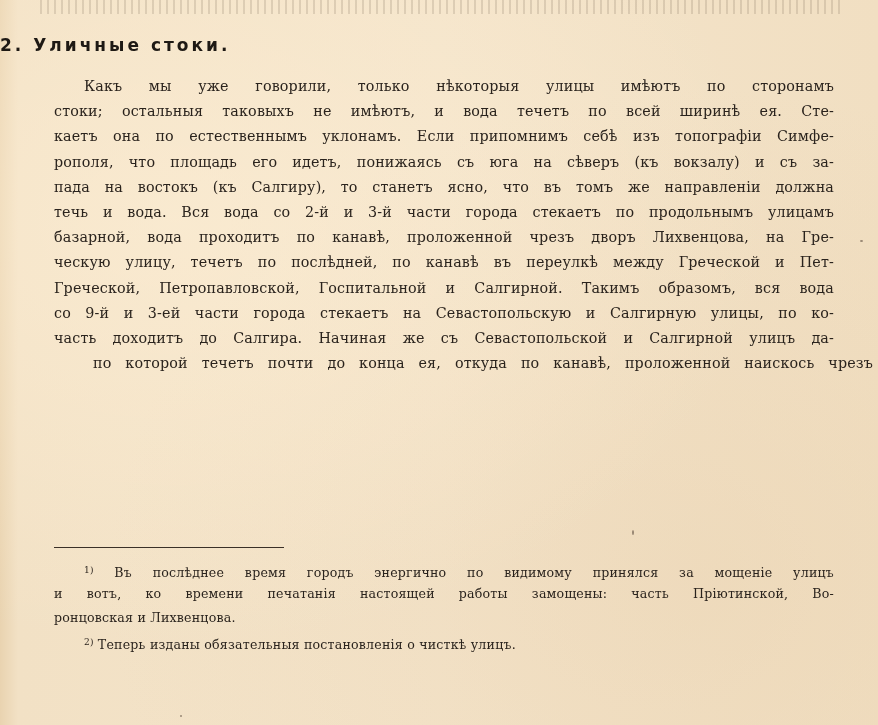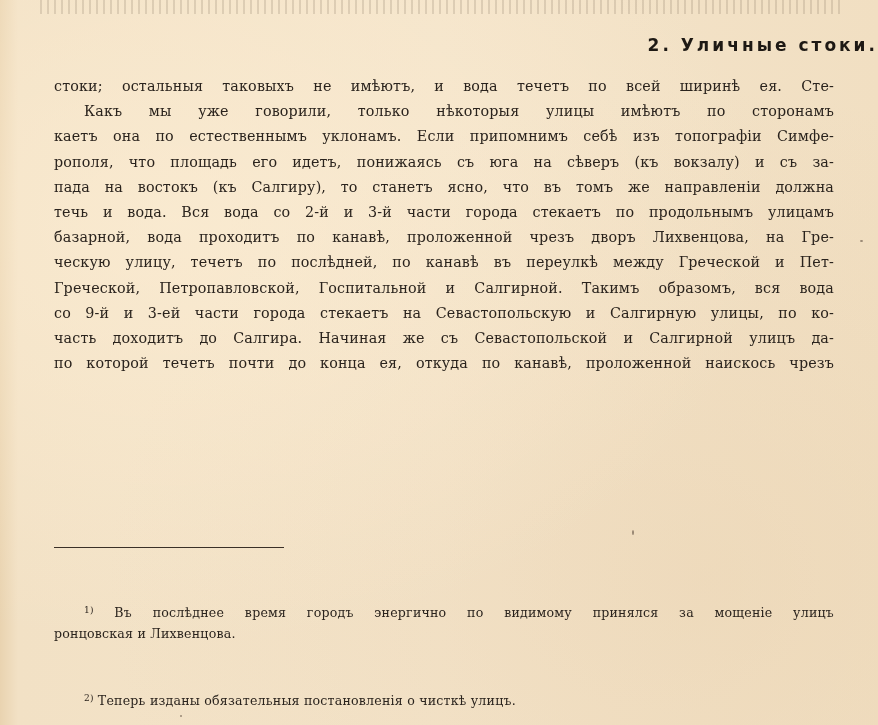--- a/index.html
+++ b/index.html
@@ -28,21 +28,21 @@
       position: absolute;
       left: 40px; top: 0px;
       width: 800px; height: 14px;
       opacity: 0.18;
       background: repeating-linear-gradient(90deg, #6b5a48 0px, #6b5a48 2px, transparent 2px, transparent 7px);
     }
     .title {
       position: absolute;
       left: 0; width: 878px;
       top: 35px;
-      text-align: right;
+      text-align: left;
       font-family: "DejaVu Sans", "Liberation Sans", sans-serif;
       font-weight: bold;
       font-size: 17px;
       letter-spacing: 3px;
       color: #1e1914;
     }
     .body-text {
       position: absolute;
       left: 54px;
       top: 74px;
@@ -58,20 +58,21 @@
       text-align-last: justify;
       width: 780px;
       height: 25.2px;
     }
     .line.indent {
       padding-left: 30px;
       width: 750px;
     }
     .line.last {
       text-align-last: justify;
+      margin-left: 39px;
     }
     .rule {
       position: absolute;
       left: 54px;
       top: 547px;
       width: 230px;
       height: 0;
       border-top: 1.5px solid #3a3027;
     }
     .footnotes {
@@ -85,21 +86,20 @@
     }
     .fn-line {
       display: block;
       white-space: nowrap;
       width: 780px;
       height: 24px;
     }
     .fn-line.indent {
       padding-left: 30px;
       width: 750px;
-      margin-top: 40px;
     }
     .fn-line.justify {
       text-align: justify;
       text-align-last: justify;
     }
     .fn-num {
       font-size: 9px;
       vertical-align: 4px;
     }
     .speck {
@@ -111,38 +111,39 @@
   </style>
 </head>
 <body>
 
 <div class="page">
   <div class="top-bleed"></div>
 
   <div class="title">2. Уличные стоки.</div>
 
   <div class="body-text">
+    <span class="line indent">Какъ мы уже  говорили,  только  нѣкоторыя  улицы  имѣютъ  по  сторонамъ</span>
     <span class="line">стоки;  остальныя таковыхъ не имѣютъ,  и вода течетъ по  всей  ширинѣ  ея.  Сте-</span>
-    <span class="line indent">Какъ мы уже  говорили,  только  нѣкоторыя  улицы  имѣютъ  по  сторонамъ</span>
     <span class="line">каетъ она по естественнымъ уклонамъ.  Если припомнимъ себѣ изъ топографіи Симфе-</span>
     <span class="line">рополя,  что площадь его идетъ, понижаясь съ юга на сѣверъ  (къ вокзалу) и съ за-</span>
     <span class="line">пада на востокъ (къ Салгиру),  то станетъ ясно,  что въ томъ же направленіи должна</span>
     <span class="line">течь и вода.  Вся вода со 2-й и 3-й части города стекаетъ по продольнымъ улицамъ</span>
     <span class="line">базарной,  вода проходитъ по канавѣ,  проложенной чрезъ дворъ  Лихвенцова,  на Гре-</span>
     <span class="line">ческую улицу,  течетъ по послѣдней,  по канавѣ въ переулкѣ между Греческой и Пет-</span>
     <span class="line">Греческой,  Петропавловской,  Госпитальной и Салгирной.  Такимъ образомъ,   вся  вода</span>
     <span class="line">со 9-й и 3-ей части города стекаетъ на Севастопольскую и Салгирную улицы, по ко-</span>
     <span class="line">часть доходитъ до Салгира.  Начиная же съ Севастопольской и Салгирной улицъ да-</span>
     <span class="line last">по которой течетъ почти до конца ея,  откуда по канавѣ,  проложенной наискось чрезъ</span>
   </div>
 
   <div class="rule"></div>
 
   <div class="footnotes">
     <span class="fn-line indent justify"><span class="fn-num">1)</span> <span>Въ послѣднее время городъ энергично по видимому принялся  за  мощеніе улицъ</span></span>
+    <span class="fn-line justify">и вотъ,  ко времени печатанія настоящей работы  замощены: часть  Пріютинской,  Во-</span>
     <span class="fn-line">ронцовская и Лихвенцова.</span>
     <span class="fn-line indent"><span class="fn-num">2)</span> <span>Теперь изданы обязательныя постановленія о  чисткѣ улицъ.</span></span>
   </div>
 
   <div class="speck" style="left:632px;top:530px;width:2px;height:5px;"></div>
   <div class="speck" style="left:860px;top:240px;width:3px;height:2px;"></div>
   <div class="speck" style="left:180px;top:715px;width:2px;height:2px;"></div>
 </div>
 
 </body></html>

